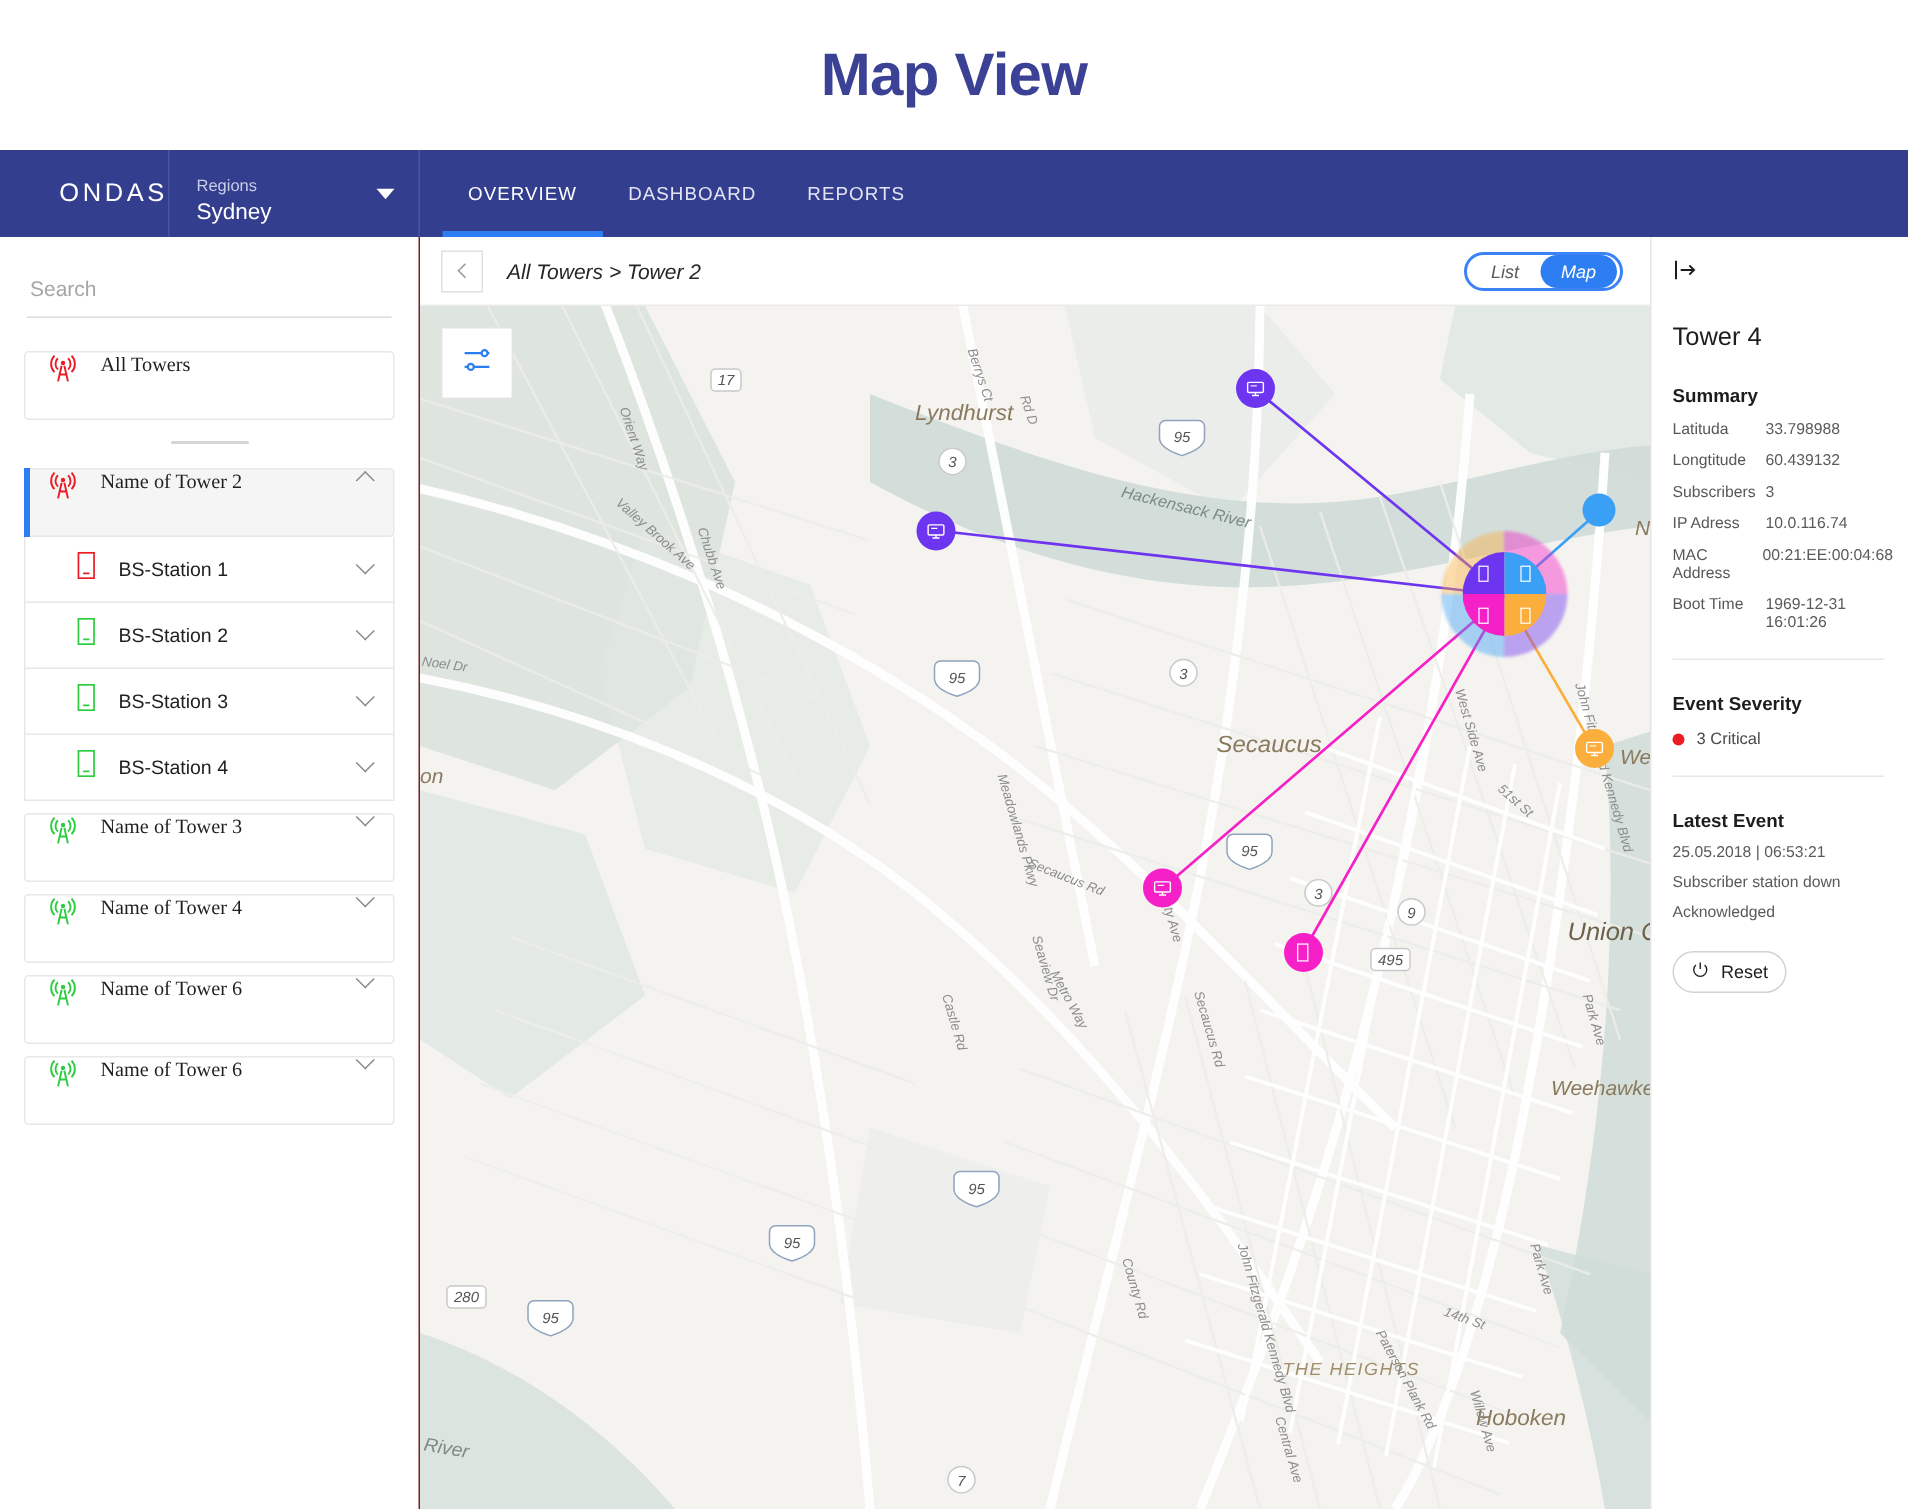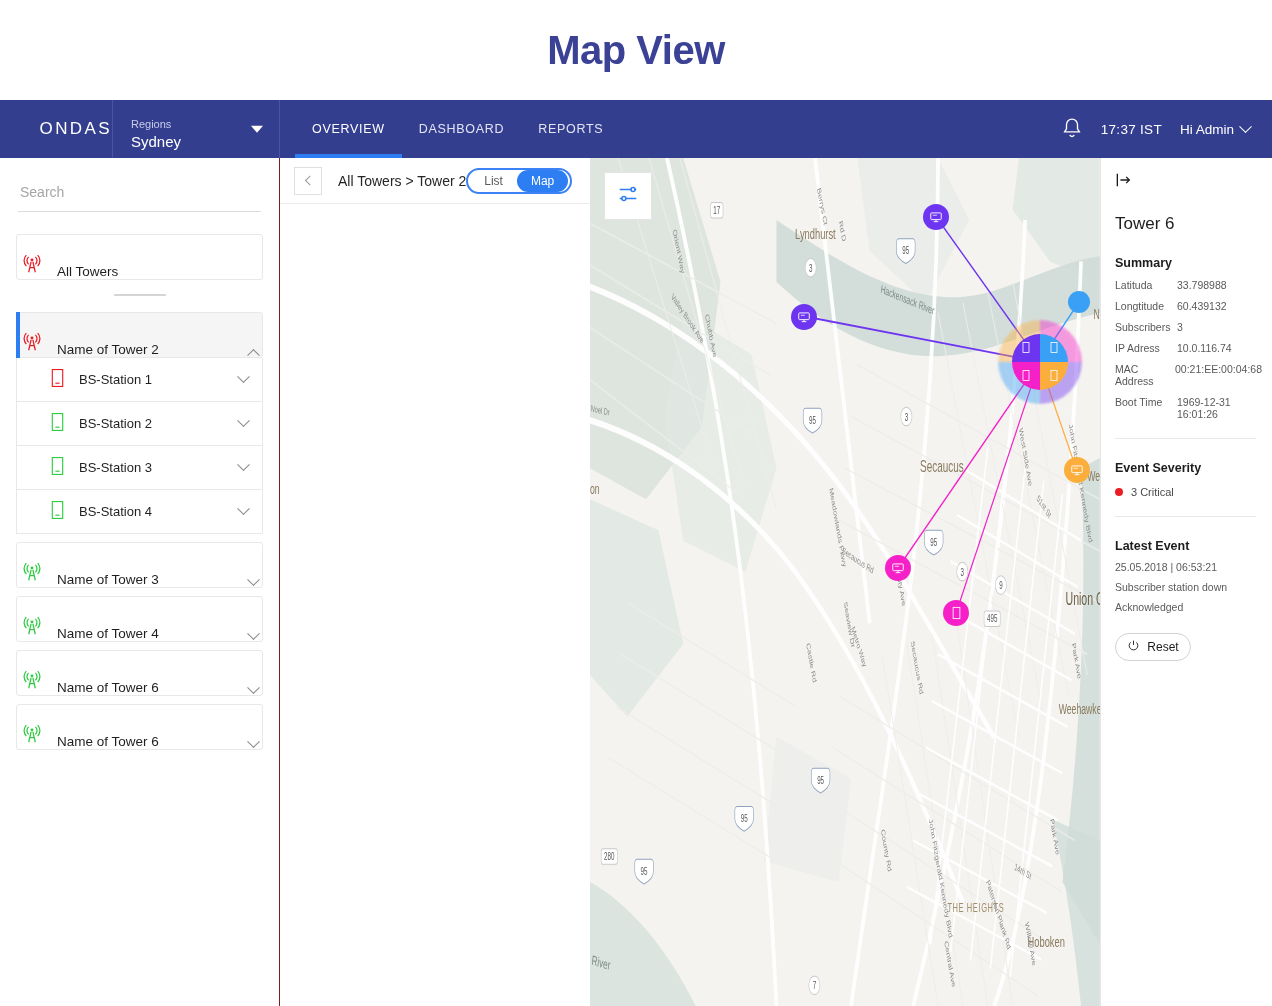--- a/index.html
+++ b/index.html
@@ -95,22 +95,22 @@
     width: 100%; border: none; border-bottom: 1px solid #dcdcdc;
     padding: 4px 2px 11px 2px; font-size: 14px; color: #333;
     font-family: "Liberation Sans", sans-serif; outline: none;
     background: transparent;
   }
   .search-input::placeholder { color: #a6a6a6; }
 
   .side-list { padding: 22px 16px 10px 16px; }
   .card {
     border: 1px solid #e8e8e8; border-radius: 3px; background: #fff;
-    display: flex; align-items: flex-end; height: 46px; padding: 0 4px;
-    cursor: pointer; position: relative;
+    display: flex; align-items: flex-start; height: 46px; padding: 0 14px;
+    cursor: pointer; position: relative; font-family: Liberation Serif, serif;
   }
   .card + .card { margin-top: 8px; }
   .card-label { font-size: 13.5px; color: #1f1f1f; margin-left: 14px; }
   .chev {
     margin-left: auto; width: 9px; height: 9px;
     border-right: 1.6px solid #8a8a8a; border-bottom: 1.6px solid #8a8a8a;
   }
   .chev.down { transform: rotate(45deg) translate(-2px,-2px); }
   .chev.up { transform: rotate(-135deg) translate(-2px,-2px); }
 
@@ -128,21 +128,21 @@
     width: 4px; background: #2c7ef2;
   }
   .substation {
     border: 1px solid #e8e8e8; border-top: none; background: #fff;
     display: flex; align-items: center; height: 44px; padding: 0 14px 0 34px;
     cursor: pointer;
   }
   .sub-label { font-size: 13px; color: #1f1f1f; margin-left: 15px; }
 
   
-  .main { flex: 1; display: flex; min-width: 0; }
+  .main { flex: 1; display: flex; flex-direction: column; min-width: 0; font-style: italic; }
   .crumb-bar {
     height: 46px; background: #fff; border-bottom: 1px solid #ececec;
     display: flex; align-items: center; padding: 0 18px 0 14px; flex: none;
   }
   .back-btn {
     width: 28px; height: 28px; border: 1px solid #e0e0e0; background: #fff;
     display: flex; align-items: center; justify-content: center; cursor: pointer;
   }
   .back-chev {
     width: 7px; height: 7px; border-left: 1.5px solid #9a9a9a;
@@ -236,33 +236,20 @@
       <span class="region-value">Sydney</span>
       <span class="region-caret"></span>
     </div>
 
     <div class="nav-tabs">
       <div class="nav-tab active">OVERVIEW</div>
       <div class="nav-tab">DASHBOARD</div>
       <div class="nav-tab">REPORTS</div>
     </div>
 
-    <div class="topbar-right">
-      <span class="bell">
-        <svg viewBox="0 0 24 26" width="22" height="24" fill="none" stroke="#ffffff" stroke-width="1.5">
-          <path d="M12 2.2c-3.4 0-6 2.7-6 6.1v4.6l-2 3.2h16l-2-3.2V8.3c0-3.4-2.6-6.1-6-6.1z"></path>
-          <path d="M9.6 19.4a2.5 2.5 0 0 0 4.8 0"></path>
-        </svg>
-      </span>
-      <span class="clock-text">17:37 IST</span>
-      <span class="user-menu">
-        <span>Hi Admin</span>
-        <span class="chev-white"></span>
-      </span>
-    </div>
   </div>
 
   <div class="body-row">
 
     <div class="sidebar">
       <div class="search-wrap">
         <input class="search-input" type="text" placeholder="Search" style="">
       </div>
 
       <div class="side-list">
@@ -640,21 +627,21 @@
     </div>
 
     <div class="detail">
       <span class="collapse-icon">
         <svg viewBox="0 0 20 18" width="18" height="16" fill="none" stroke="#1d1d1d" stroke-width="1.5">
           <path d="M2.5 2v14"></path>
             <path d="M6 9h10M12.5 5.5 16 9l-3.5 3.5"></path>
         </svg>
       </span>
 
-      <div class="detail-title">Tower 6</div>
+      <div class="detail-title">Tower 4</div>
 
       <div class="sec-head">Summary</div>
 
       <div class="kv">
         <span class="k">Latituda</span>
         <span class="v">33.798988</span>
       </div>
       <div class="kv">
         <span class="k">Longtitude</span>
         <span class="v">60.439132</span>

